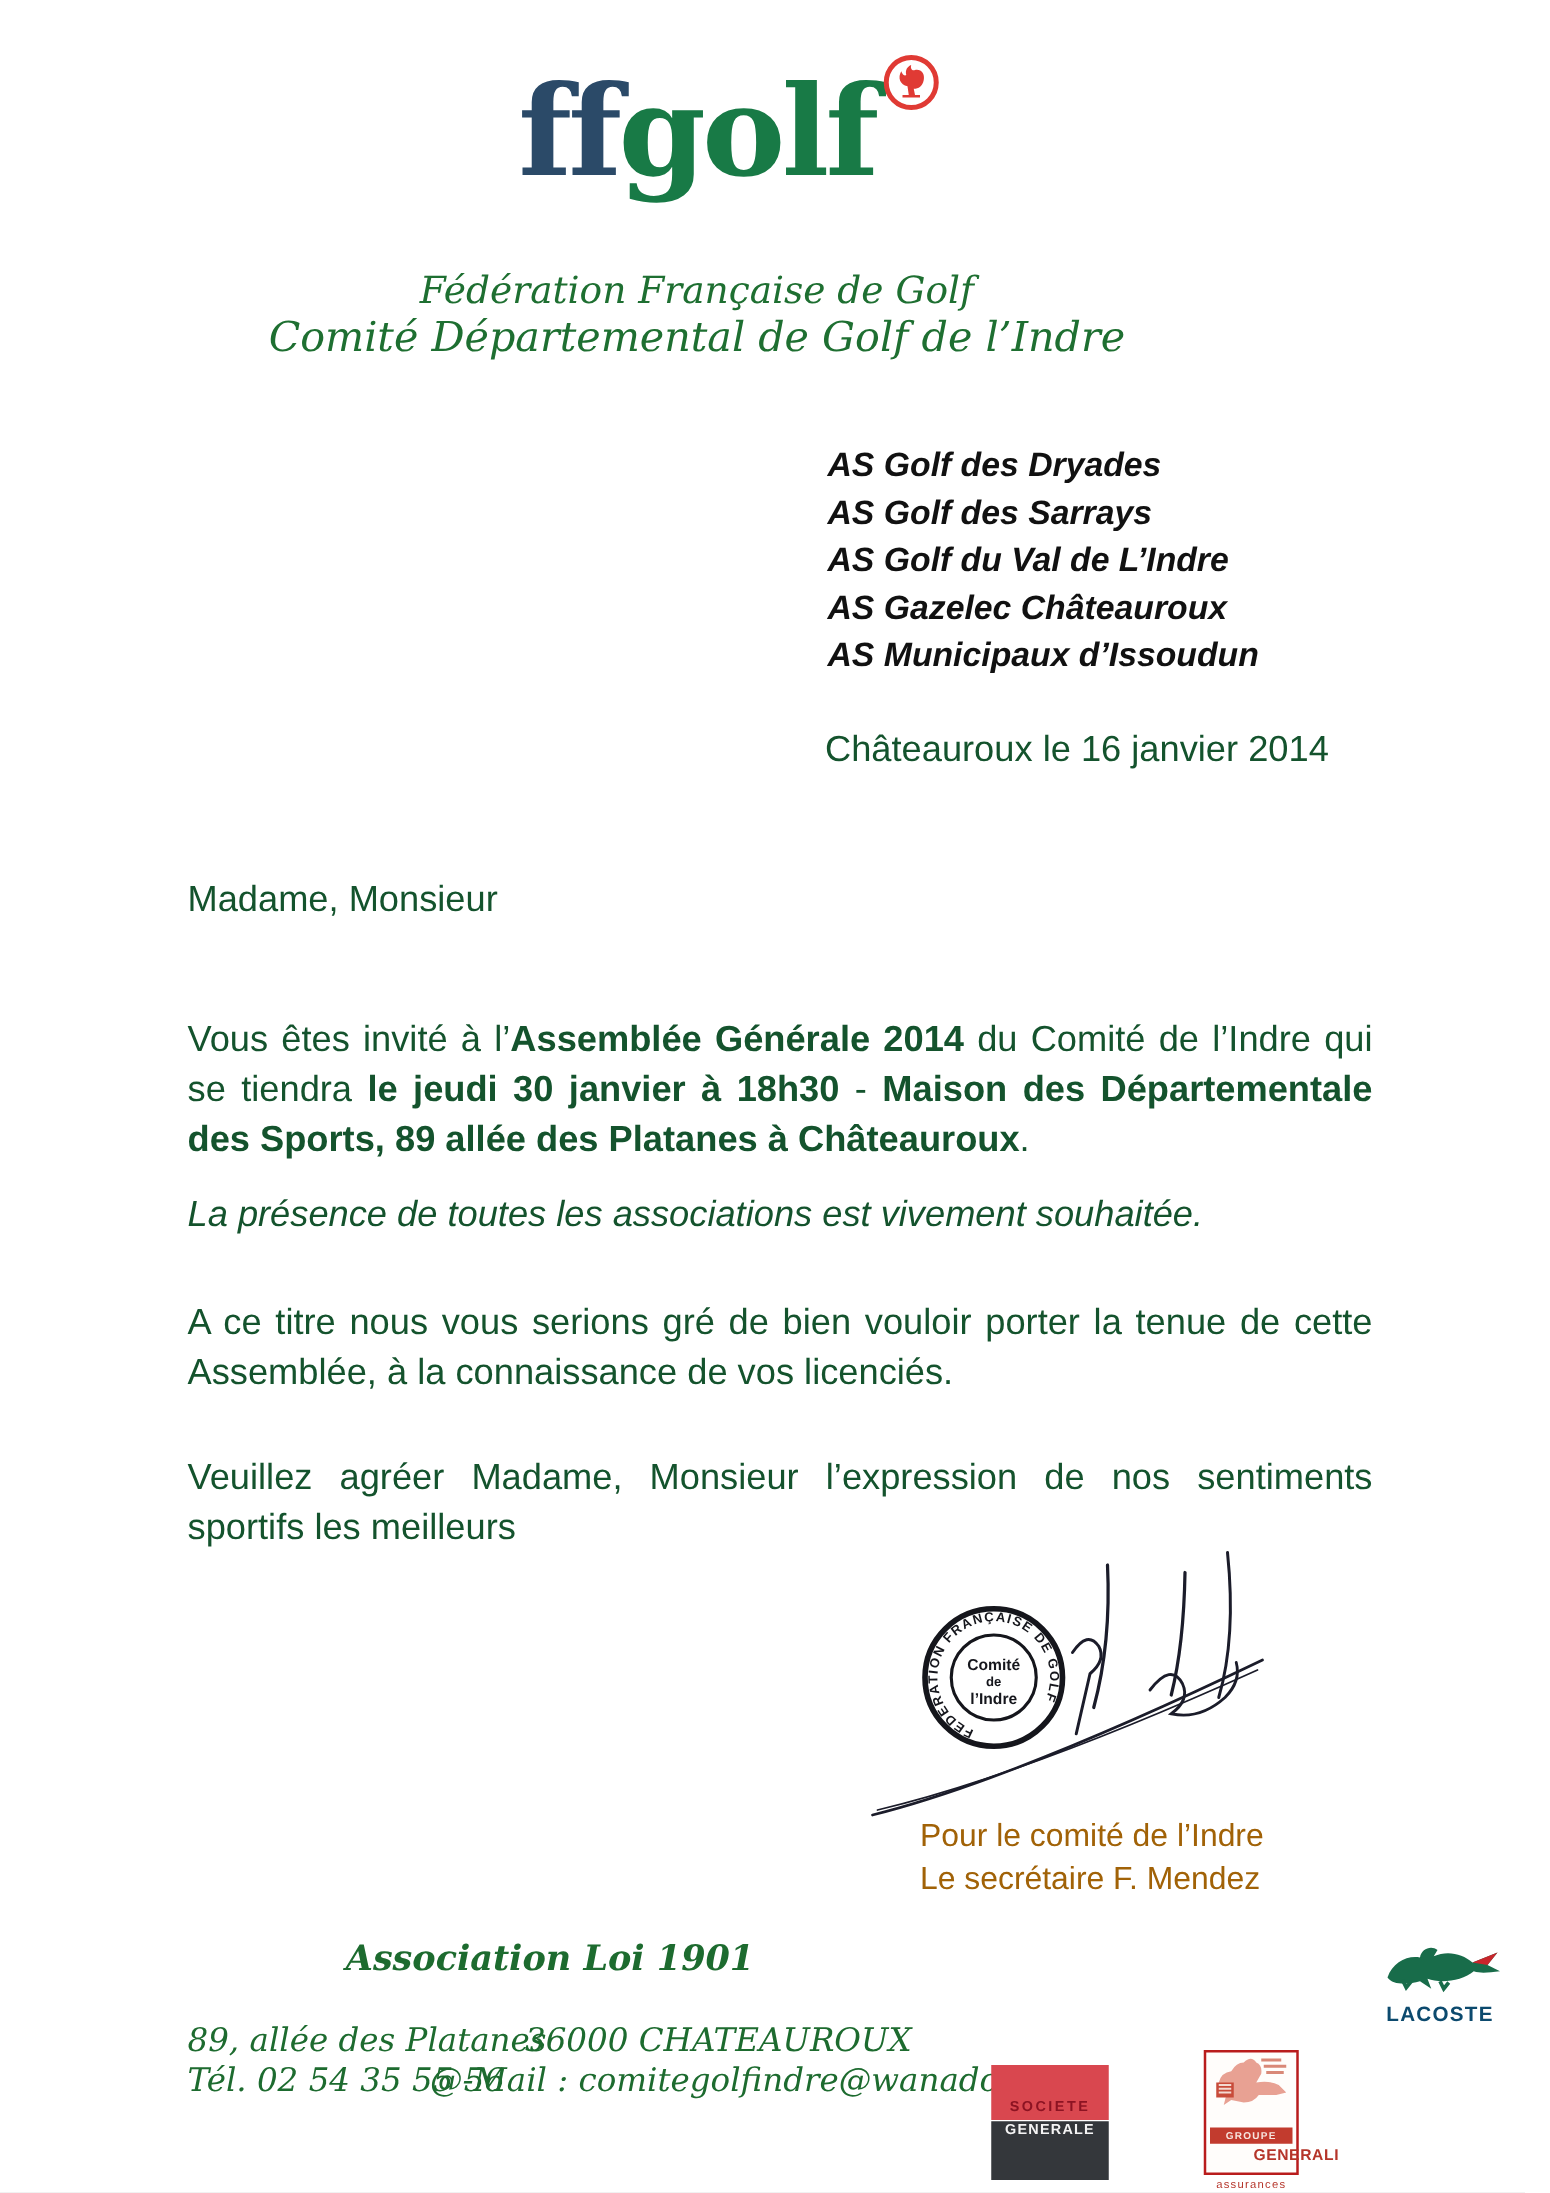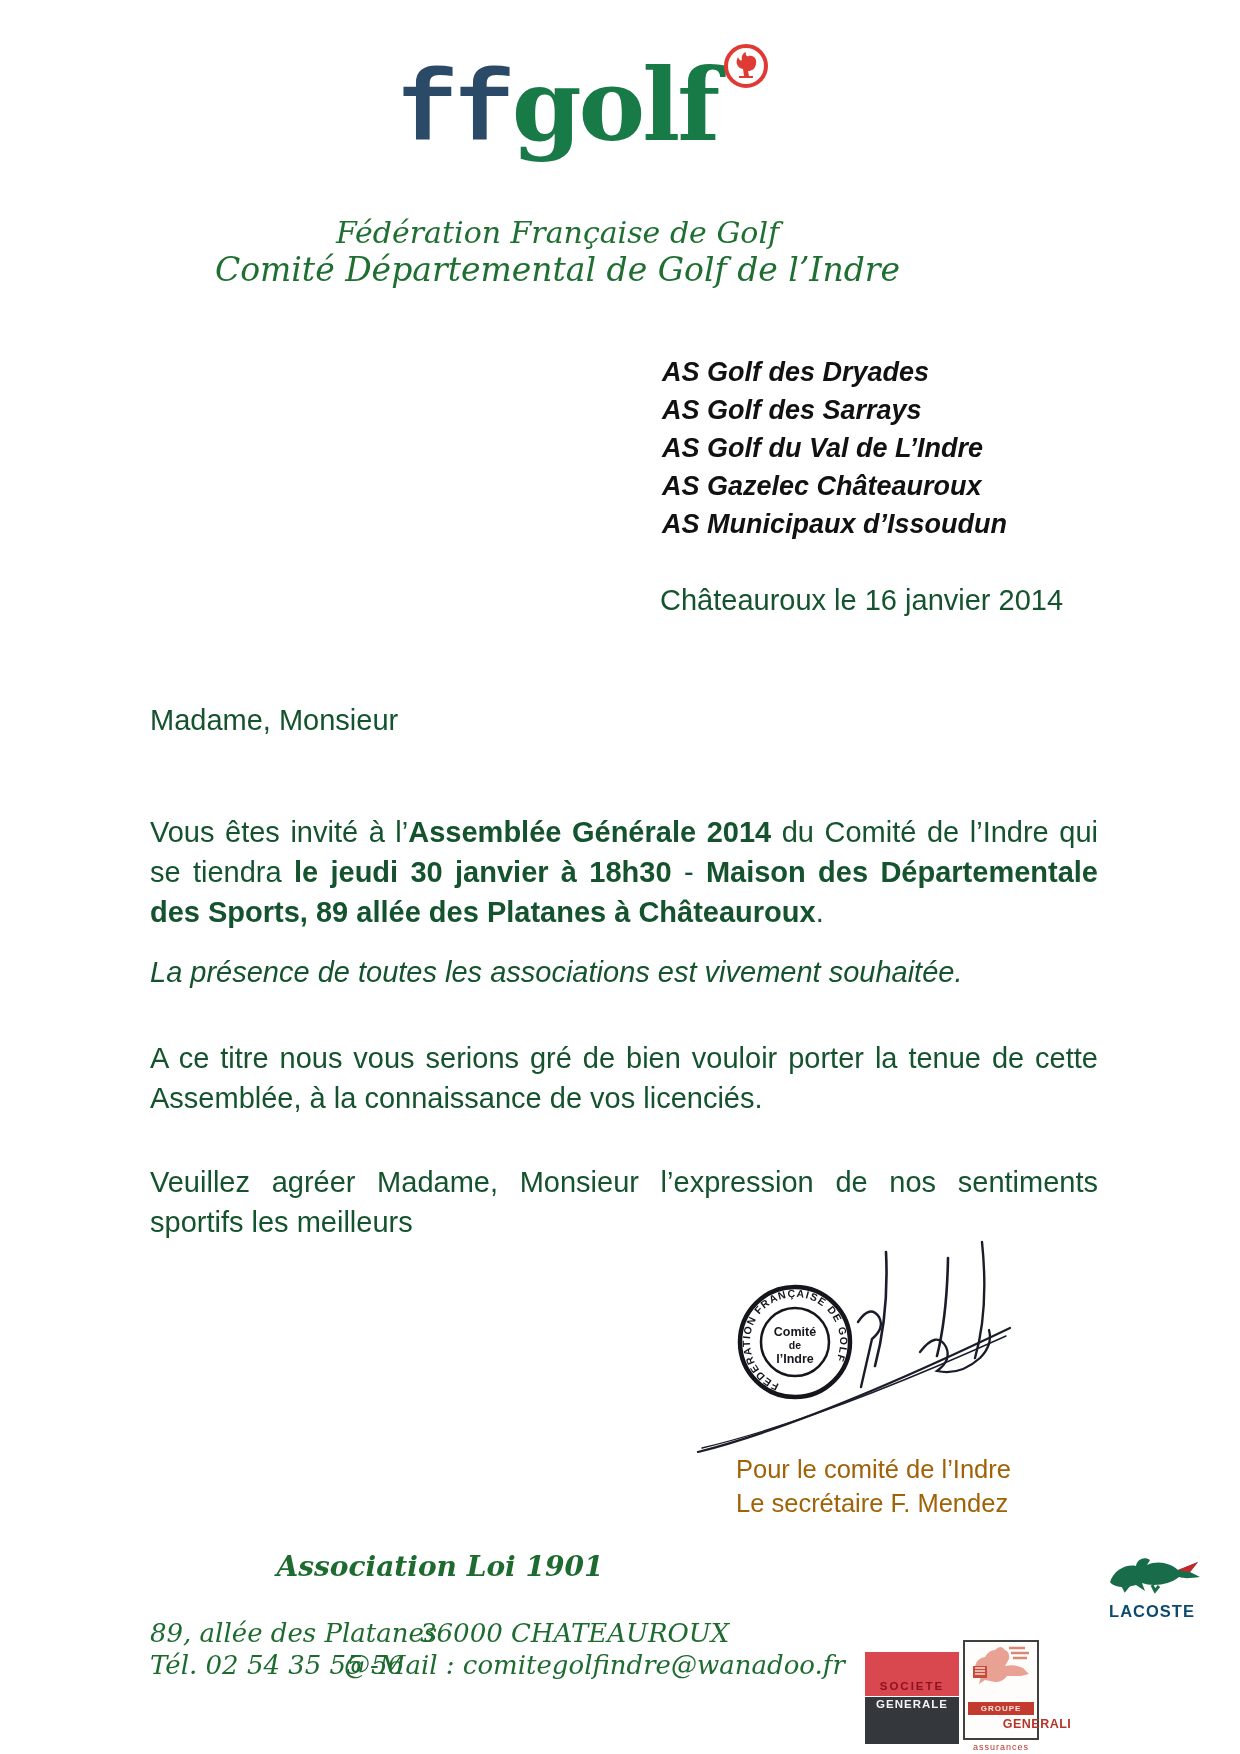--- a/index.html
+++ b/index.html
@@ -5,21 +5,21 @@
   html,body{margin:0;padding:0;background:#e8e8e8;}
   #page{position:relative;width:1240px;height:1754px;background:#ffffff;margin:0 auto;
         font-family:"Liberation Sans",sans-serif;color:#1b1b1b;overflow:hidden;}
   .abs{position:absolute;}
 
   
   #ffgolf-wrap{left:0;top:55px;width:1115px;text-align:center;}
   #ffgolf-logo{display:inline-block;position:relative;
         font-family:"DejaVu Serif",serif;font-weight:bold;font-size:100px;line-height:1;
         letter-spacing:-3px;}
-  #ffgolf-logo .ff{color:#2b4a68;font-family:Liberation Mono, monospace;}
+  #ffgolf-logo .ff{color:#2b4a68;}
   #ffgolf-logo .golf{color:#187a46;}
   #rooster-badge{position:absolute;right:-52px;top:-12px;width:46px;height:46px;}
   .org-lines{left:0;top:216px;width:1115px;text-align:center;
         font-family:"DejaVu Serif",serif;font-style:italic;color:#1e6f31;}
   .org-line1{font-size:30px;line-height:34px;}
   .org-line2{font-size:33px;line-height:40px;}
 
   
   #recipients{left:662px;top:353px;font-weight:bold;font-style:italic;
         font-size:27px;line-height:38px;color:#111;}
@@ -49,31 +49,31 @@
   #footer-l2a{left:150px;top:1618px;font-size:26px;}
   #footer-l2b{left:420px;top:1618px;font-size:26px;}
   #footer-l3a{left:150px;top:1650px;font-size:26px;}
   #footer-l3b{left:344px;top:1650px;font-size:26px;}
 
   
   #lacoste{left:1094px;top:1550px;width:116px;text-align:center;}
   #lacoste .word{font-weight:bold;font-size:16.5px;letter-spacing:1px;color:#0c4a6e;margin-top:2px;}
 
   
-  #sg-logo{left:865px;top:1652px;width:94px;height:72px;}
+  #sg-logo{left:793px;top:1652px;width:94px;height:72px;}
   #sg-top{position:absolute;left:0;top:0;width:94px;height:44px;background:#d9474f;}
   #sg-bottom{position:absolute;left:0;top:45px;width:94px;height:47px;background:#34373b;}
   #sg-line1{position:absolute;left:0;top:28px;width:94px;text-align:center;
         font-size:11.5px;font-weight:bold;letter-spacing:2px;color:#8c1322;}
   #sg-line2{position:absolute;left:0;top:46px;width:94px;text-align:center;
         font-size:11.5px;font-weight:bold;letter-spacing:1px;color:#f4f4f4;}
 
   
   #generali{left:962px;top:1640px;width:78px;}
-  #generali-box{position:relative;width:72px;height:96px;border:2px solid #404040;margin:0 auto;background:#fffdfb;}
+  #generali-box{position:relative;width:72px;height:96px;border:2px solid #b91c1c;margin:0 auto;background:#fffdfb;}
   #generali-band{position:absolute;left:3px;right:3px;top:60px;height:13px;background:#c23b2e;
         color:#f7e4de;font-size:8px;font-weight:bold;letter-spacing:1px;text-align:center;line-height:13px;}
   #generali-name{position:absolute;left:0;width:72px;top:75px;text-align:center;
         color:#b5352a;font-weight:bold;font-size:12.5px;letter-spacing:0.5px;margin-left:36px;}
   #generali-sub{width:78px;text-align:center;color:#b5352a;font-size:9px;letter-spacing:1px;margin-top:2px;}
 </style>
 </head>
 <body>
 
 <div id="page">

